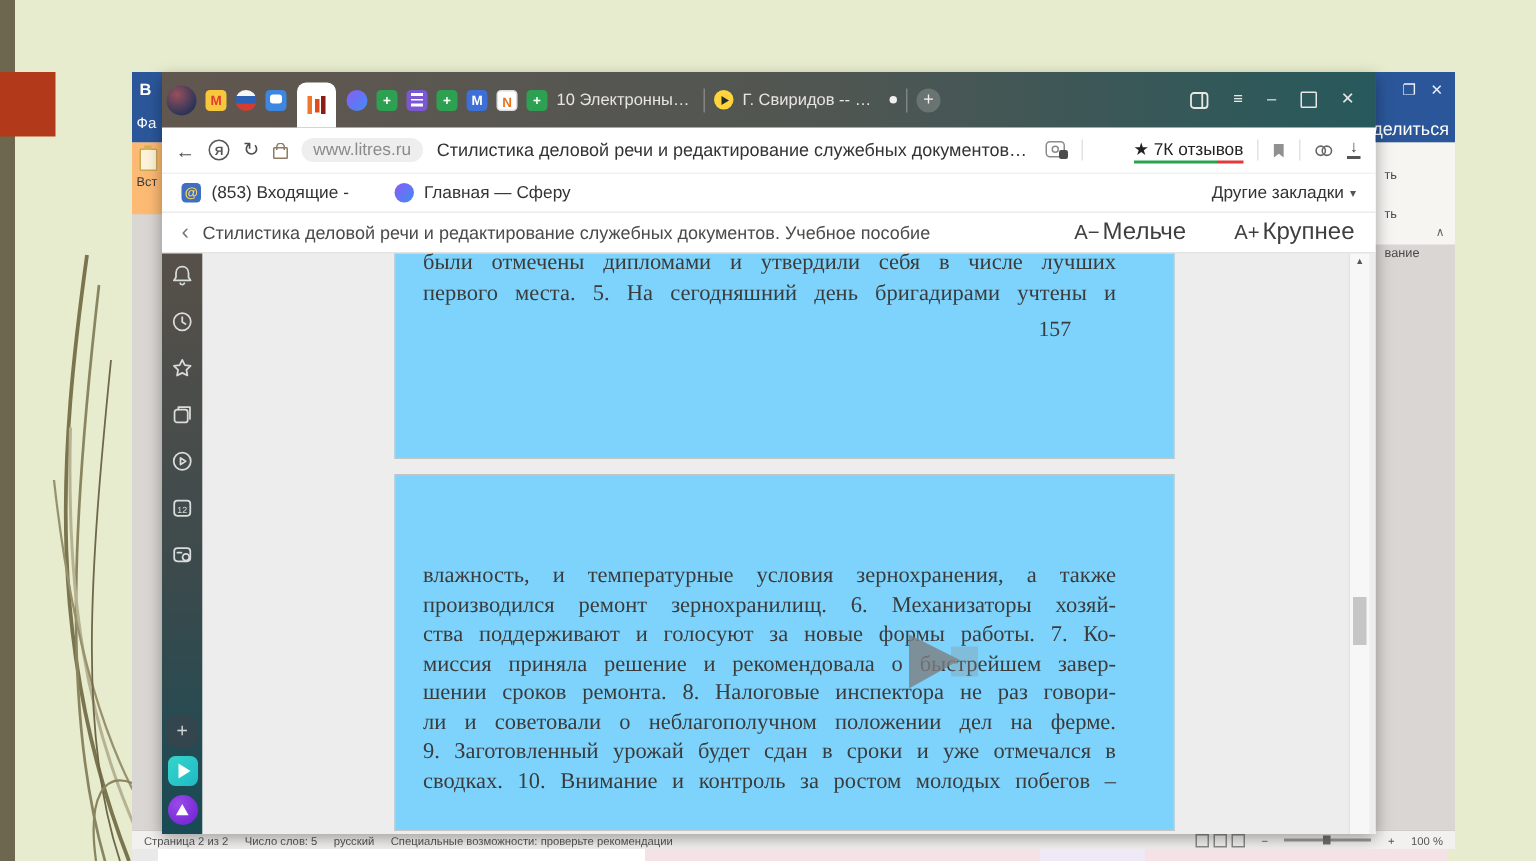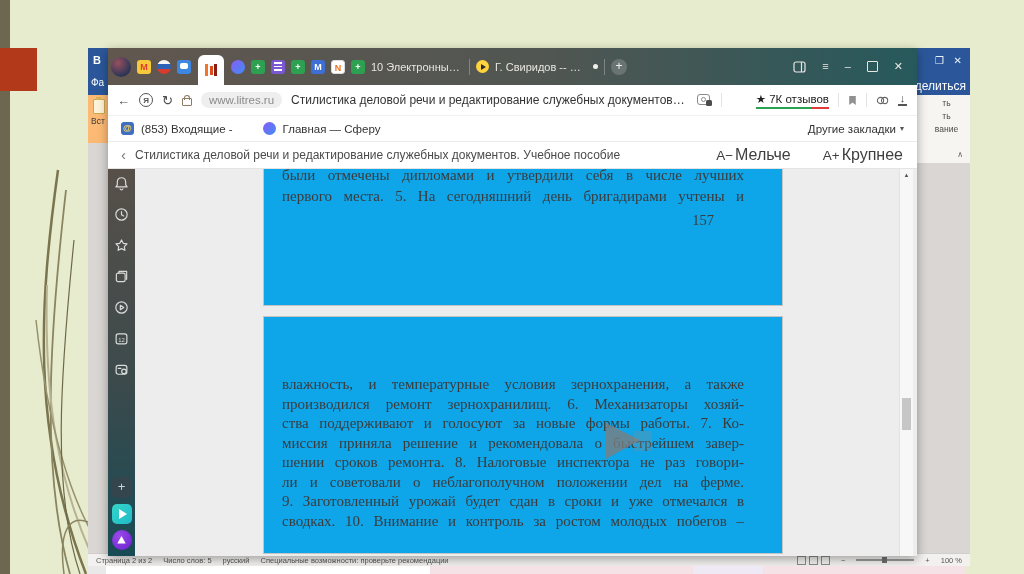--- a/index.html
+++ b/index.html
@@ -14,21 +14,21 @@
   .wtitle{position:absolute;left:0;top:0;width:100%;height:47px;background:#2b579a;color:#fff;}
   .wtitle .tfrag{position:absolute;left:5px;top:6px;font-size:11px;font-weight:bold;}
   .wtitle .ftab{position:absolute;left:3px;top:29px;font-size:10px;}
   .wctrl{position:absolute;top:7px;font-size:10px;color:#eaf0fa;}
   .wshare{position:absolute;right:4px;top:31px;font-size:12px;color:#fff;}
   .wribbonL{position:absolute;left:0;top:47px;width:20px;height:48px;background:#fdba74;}
   .wpaste{position:absolute;left:5px;top:4px;width:10px;height:13px;background:#fdf3da;border:1px solid #c9a94e;border-radius:1px;}
   .wpaste:after{content:"";position:absolute;left:2px;top:-3px;width:5px;height:3px;background:#d8b254;}
   .wvst{position:absolute;left:3px;top:21px;font-size:8.5px;color:#3b3b3b;}
   .wribbonR{position:absolute;right:0;top:47px;width:53px;height:68px;background:#f6f5f2;border-left:1px solid #e3e1de;font-size:8.5px;color:#4a4a4a;}
-  .wribbonR .rrow{padding:3px 0 0 6px;white-space:nowrap;text-align:center;}
+  .wribbonR .rrow{padding:16px 0 0 6px;white-space:nowrap;}
   .wribbonR .chev{position:absolute;right:7px;bottom:4px;color:#666;font-size:8px;}
   .wdoc{position:absolute;left:0;top:95px;right:0;bottom:13px;background:#d9d6d3;}
   .wstatus{position:absolute;left:0;bottom:0;width:100%;height:13px;background:#f2f1ef;border-top:1px solid #cfcecc;
     display:flex;align-items:center;gap:11px;padding:0 8px;box-sizing:border-box;font-size:7.5px;color:#555;white-space:nowrap;}
   .wstatus .sp{flex:1;}
   .vicons{display:flex;gap:3px;}
   .vicons i{width:7px;height:7px;border:1px solid #8a8a8a;display:block;}
   .ztrack{width:58px;height:2px;background:#9a9a9a;position:relative;}
   .ztrack b{position:absolute;left:26px;top:-2px;width:5px;height:6px;background:#6f6f6f;}
   .taskstrip{position:absolute;left:88px;top:566px;width:877px;height:8px;
@@ -108,21 +108,21 @@
   .plustile{width:21px;height:21px;border-radius:6px;background:#35454d;position:relative;color:#cfd6d8;
     font:13px/20px "Liberation Sans",sans-serif;text-align:center;}
   .sendtile{width:20px;height:20px;border-radius:5px;background:linear-gradient(135deg,#35d6c8,#1fb9c9);
     display:flex;align-items:center;justify-content:center;}
   .sendtile b{width:0;height:0;border-left:8px solid #fff;border-top:5px solid transparent;border-bottom:5px solid transparent;margin-left:2px;}
   .alice{width:20px;height:20px;border-radius:50%;background:radial-gradient(circle at 35% 30%,#9a4ae8,#6b1fd0);
     display:flex;align-items:center;justify-content:center;}
   .alice b{width:10px;height:9px;background:#fff;clip-path:polygon(50% 6%,92% 88%,8% 88%);border-radius:2px;}
 
   .content{flex:1;position:relative;background:#ededed;overflow:hidden;min-width:0;}
-  .bpage{position:absolute;left:128px;width:520px;background:#0ea5e9;border:1px solid #c4c4c4;box-sizing:border-box;overflow:hidden;}
+  .bpage{position:absolute;left:128px;width:520px;background:#7dd3fc;border:1px solid #c4c4c4;box-sizing:border-box;overflow:hidden;}
   .page1{top:-12px;height:149px;padding:7px 38px 0 18px;}
   .page2{top:147px;height:238px;padding:58px 38px 0 18px;}
   .bline{font:15px/20.5px "Liberation Serif","DejaVu Serif",serif;color:#3b3b3b;
     text-align:justify;text-align-last:justify;white-space:nowrap;}
   .page2 .bline{line-height:19.5px;}
   .bline.last{text-align-last:left;}
   .pgnum{font:14.5px "Liberation Serif","DejaVu Serif",serif;color:#3b3b3b;text-align:right;padding-right:30px;margin-top:6px;}
   .speaker{position:absolute;left:471px;top:250px;}
   .scrollbar{position:absolute;right:4px;top:0;bottom:0;width:13px;background:#f7f7f7;border-left:1px solid #e2e2e2;}
   .scrollbar .up{position:absolute;top:3px;left:0;right:0;text-align:center;font-size:6px;color:#555;}

